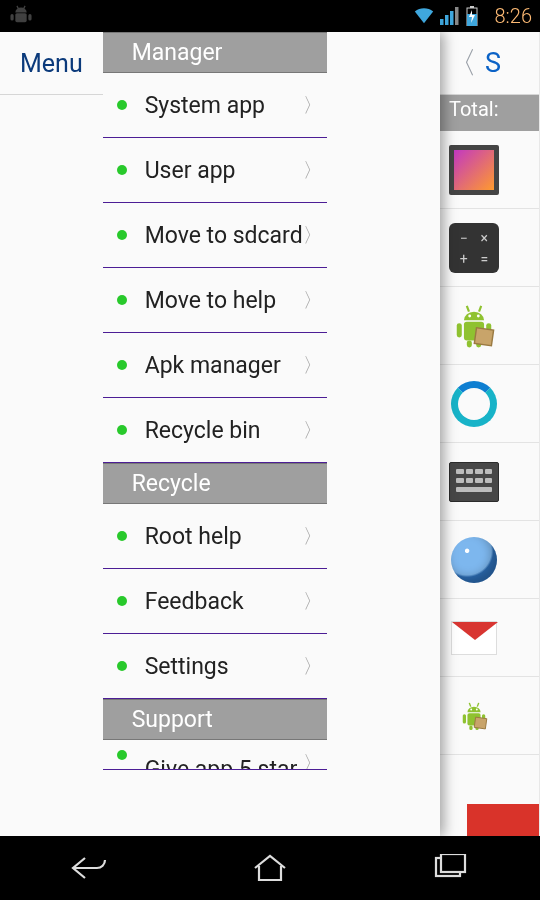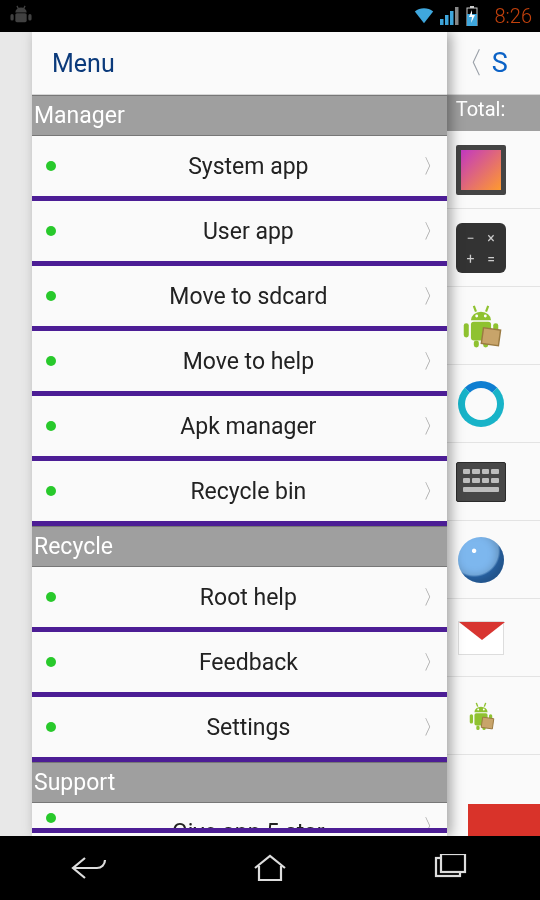--- a/index.html
+++ b/index.html
@@ -6,32 +6,32 @@
   body { width:540px; height:900px; background:#000; overflow:hidden; position:relative; }
 
   
   .status-bar { height:32px; background:#000; display:flex; align-items:center; justify-content:space-between; padding:0 8px; color:#fff; }
   .status-left { width:40px; }
   .android-logo { width:26px; height:20px; opacity:.55; }
   .status-right { display:flex; align-items:center; gap:4px; }
   .wifi { width:22px; height:18px; }
   .signal { width:22px; height:18px; }
   .battery { width:14px; height:20px; }
-  .clock { color:#c2410c; font-size:20px; font-weight:300; margin-left:12px; }
+  .clock { color:#fdba74; font-size:20px; font-weight:300; margin-left:12px; }
 
   
   .screen { position:absolute; top:32px; left:0; right:0; bottom:64px; background:#e8e8e8; display:flex; }
 
   
-  .drawer { width:440px; background:#fafafa; display:flex; flex-direction:column; box-shadow:4px 0 12px rgba(0,0,0,.35); position:relative; z-index:2;margin-left:32px; }
+  .drawer { width:440px; background:#fafafa; display:flex; flex-direction:row; box-shadow:4px 0 12px rgba(0,0,0,.35); position:relative; z-index:2; }
   .drawer-header { height:63px; display:flex; align-items:center; padding:0 20px; background:#fafafa; border-bottom:1px solid #d6d6d6;}
   .drawer-title { color:#0b3a7b; font-size:25px; font-weight:400; }
 
-  .section-header { background:#9f9f9f; color:#fff; font-size:23px; padding:6px 2px; border-top:1px solid #777; border-bottom:1px solid #777;}
-  .menu-item { display:flex; align-items:center; height:65px; padding:0 4px; background:#fafafa; border-bottom:5px solid #4c1d95;text-align:center; }
+  .section-header { background:#9f9f9f; color:#fff; font-size:23px; padding:6px 29px; border-top:1px solid #777; border-bottom:1px solid #777;}
+  .menu-item { display:flex; align-items:center; height:65px; padding:0 4px; background:#fafafa; border-bottom:1px solid #4c1d95; }
   .bullet { width:10px; height:10px; border-radius:50%; background:#28c92b; margin:0 18px 0 10px; flex-shrink:0; }
   .menu-label { flex:1; font-size:23px; color:#222; }
   .chev { color:#aaa; font-size:20px; }
   .menu-item.cut { height:30px; overflow:hidden; align-items:flex-start; padding-top:10px;}
   .menu-item.cut .menu-label { margin-top:6px;}
 
   
   .under { width:100px; background:#fafafa; display:flex; flex-direction:column; overflow:hidden; position:relative; z-index:1; margin-left:-1px;}
   .under-header { height:63px; display:flex; align-items:center; gap:8px; padding-left:8px; border-bottom:1px solid #d6d6d6;}
   .back-caret { color:#9aa0a8; font-size:30px; font-weight:300;}

